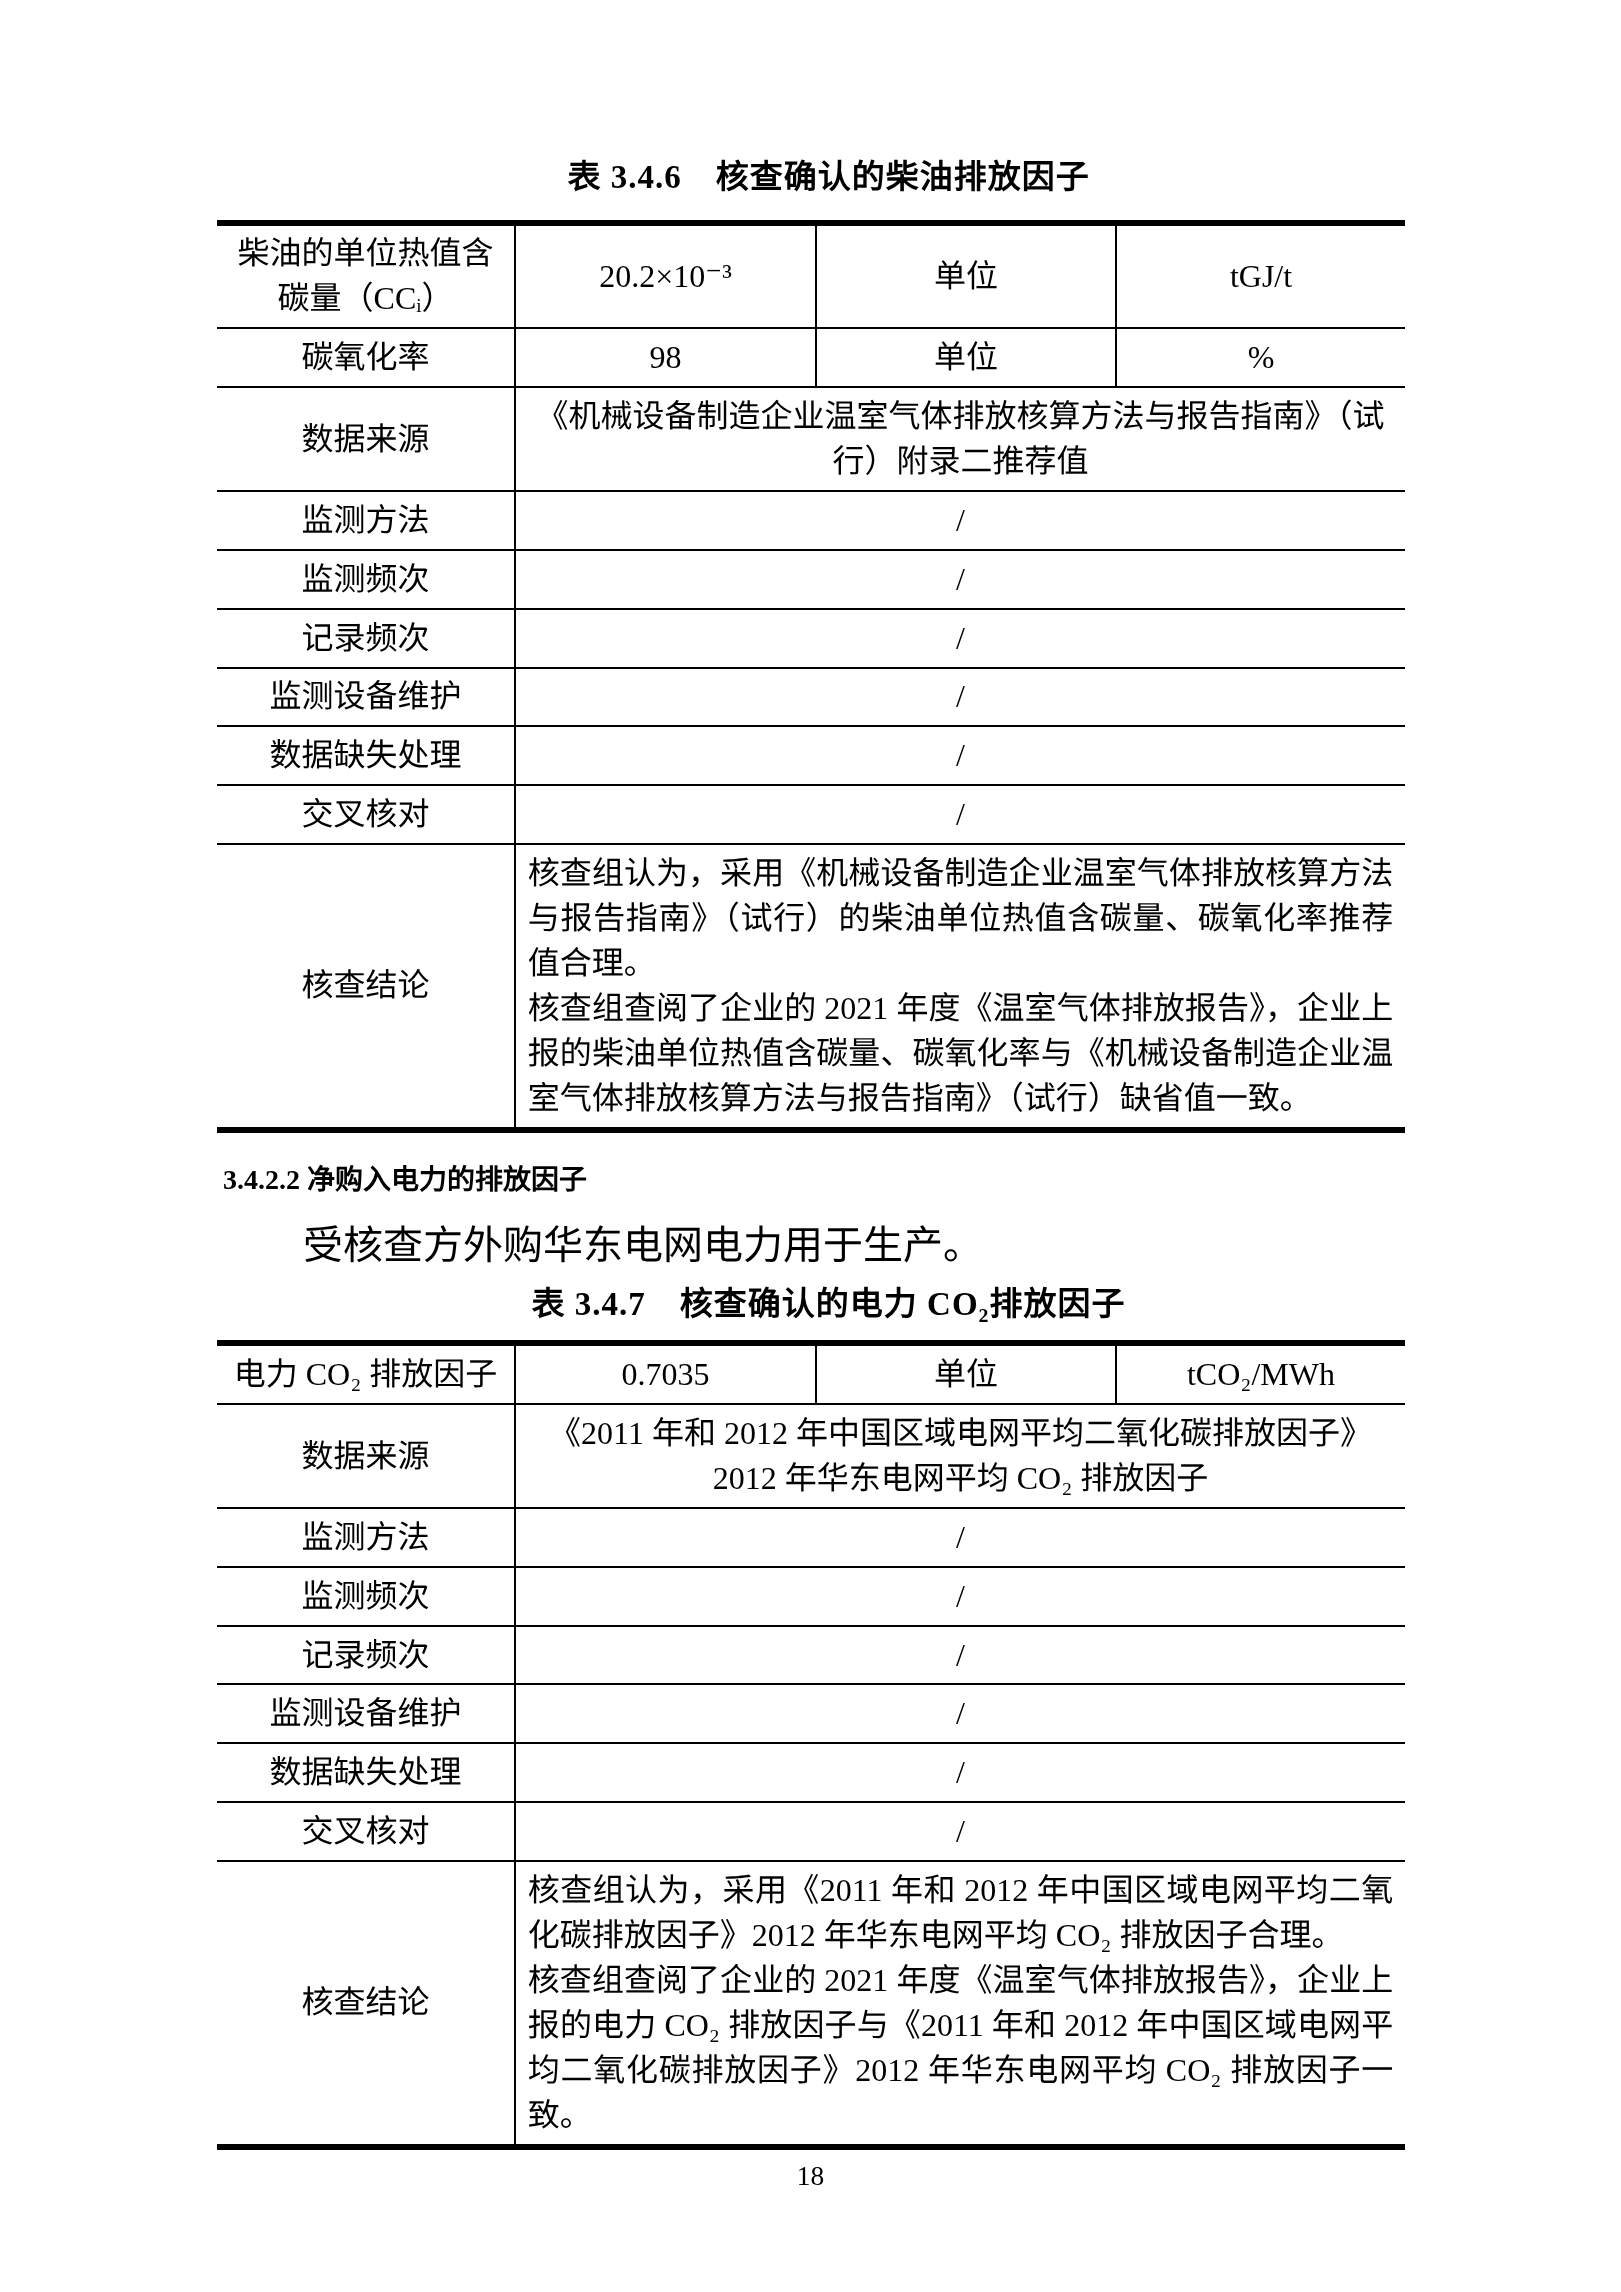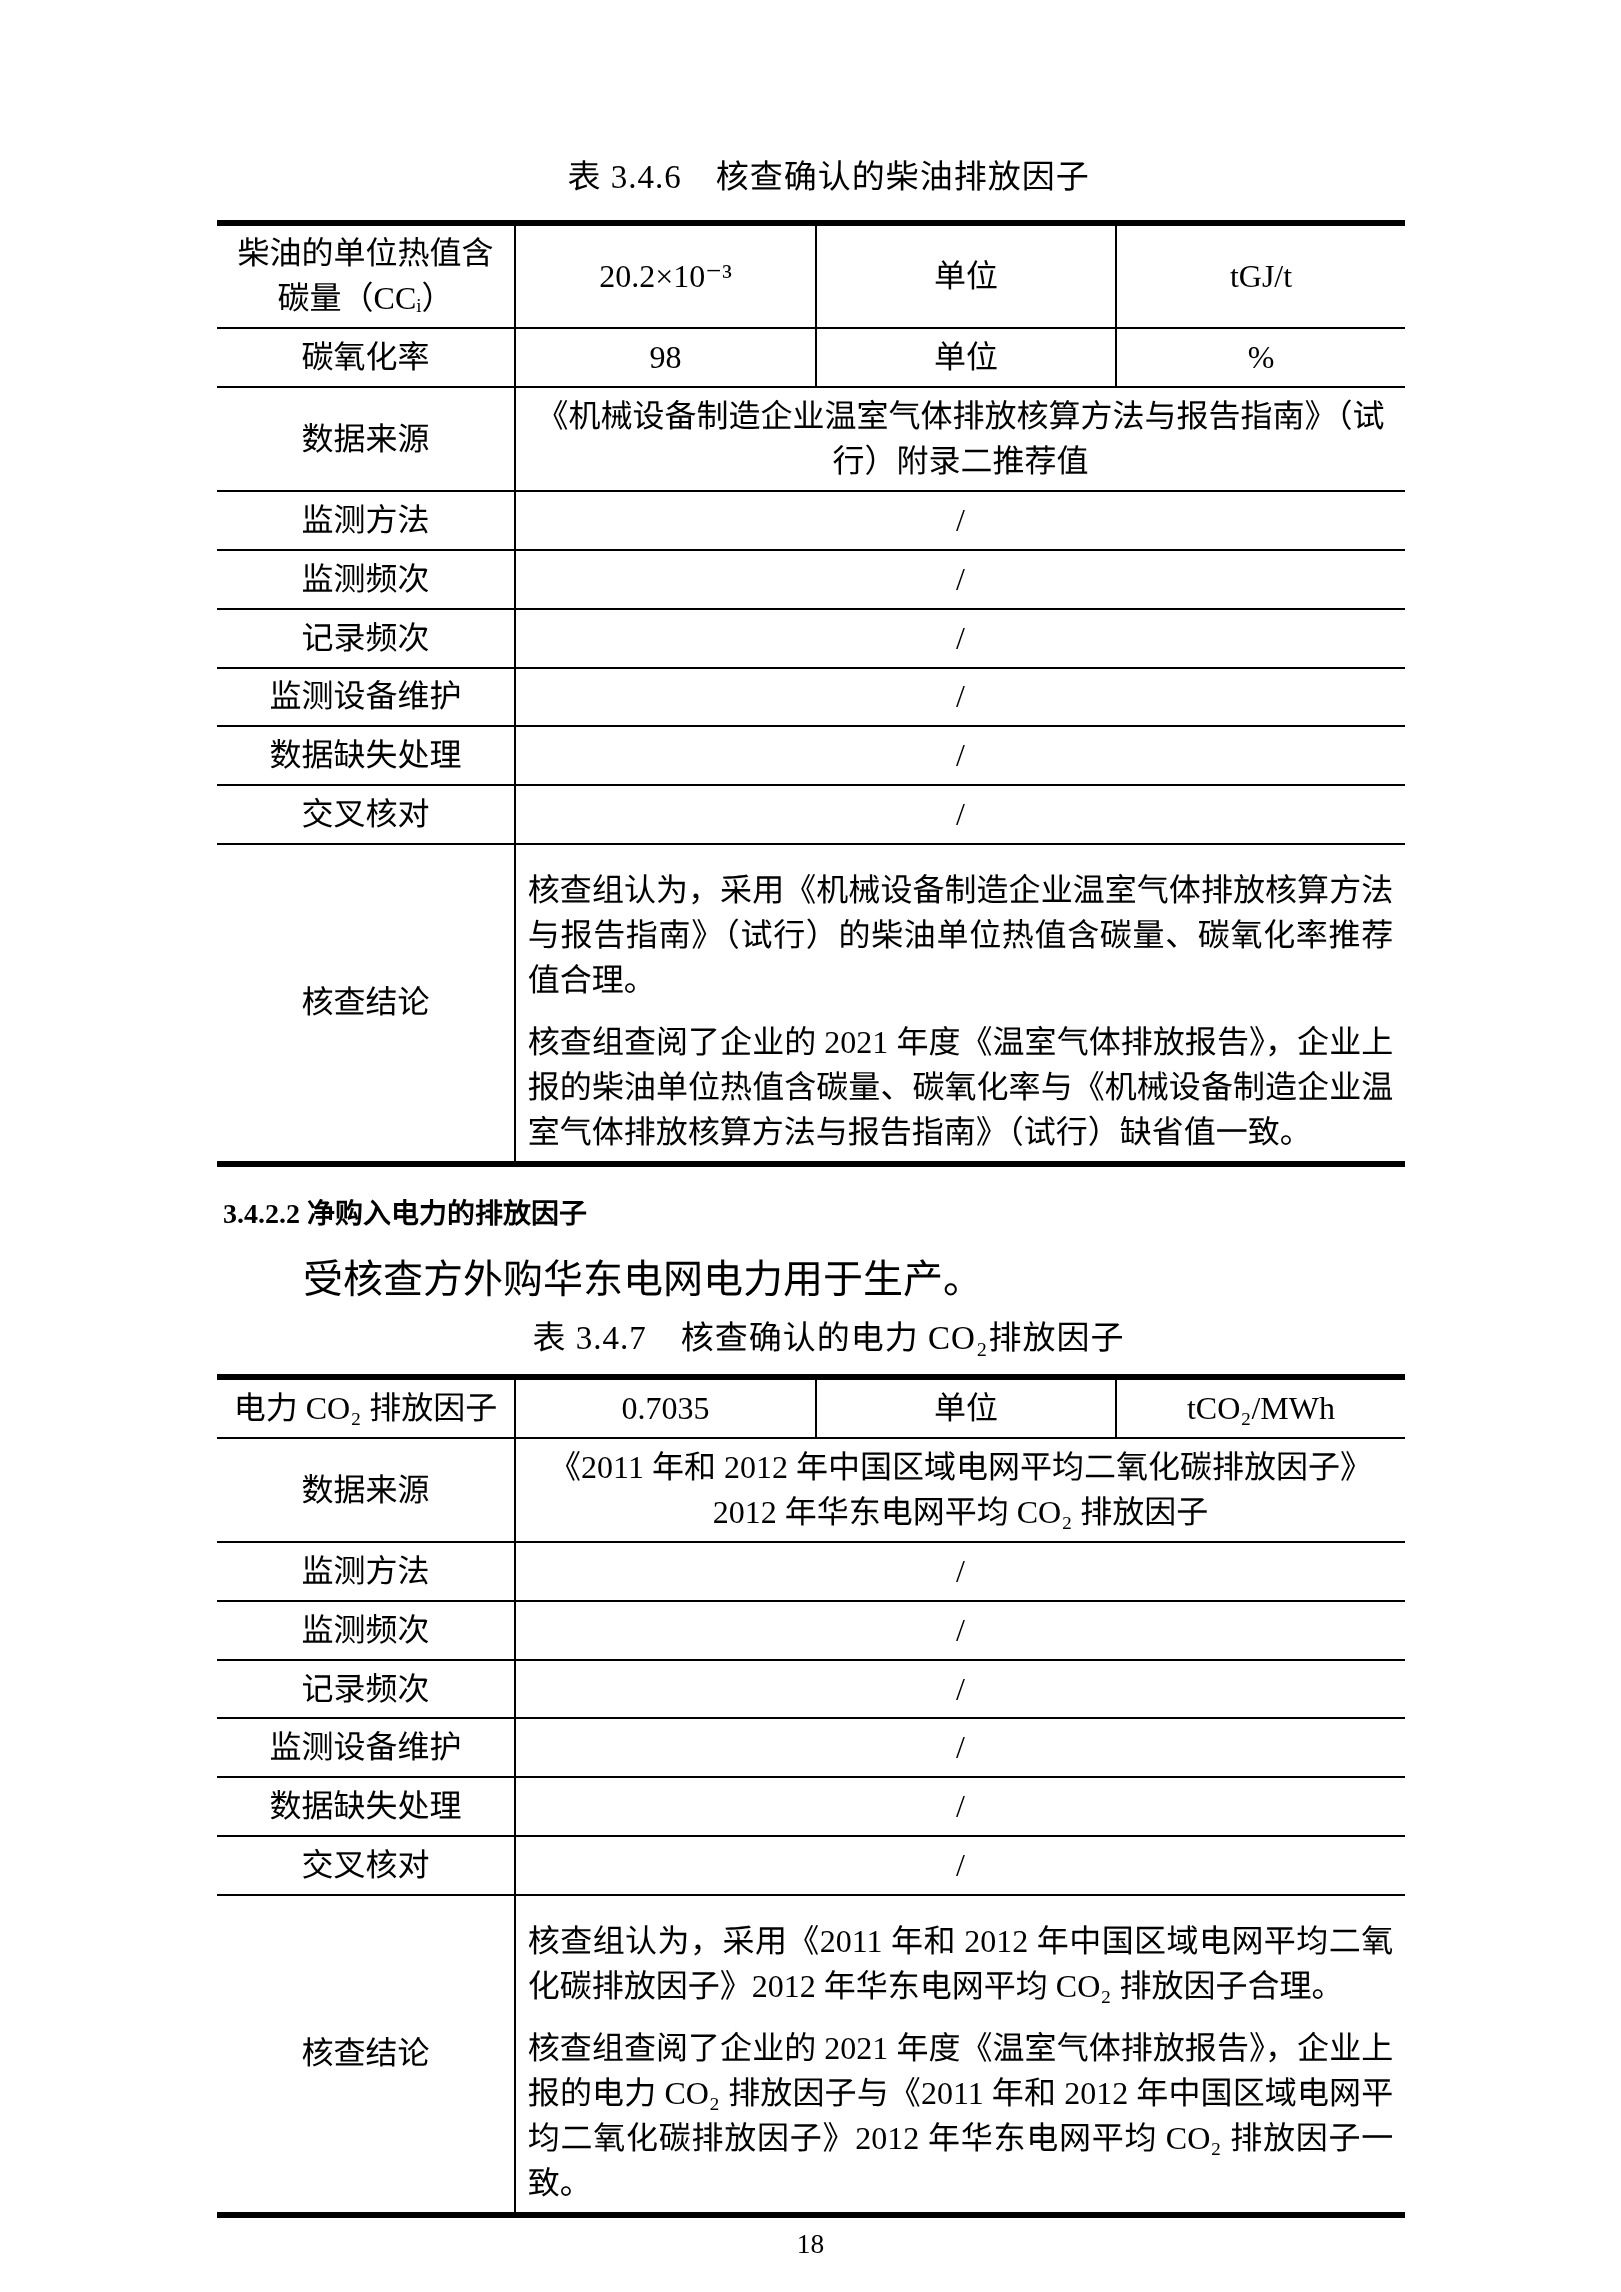--- a/index.html
+++ b/index.html
@@ -11,21 +11,21 @@
     background: #ffffff;
     color: #000000;
     font-family: "Liberation Serif", "DejaVu Serif", serif;
     overflow: hidden;
   }
   .content { padding-top: 157px; }
 
   .table-title {
     text-align: center;
     font-size: 33px;
-    font-weight: normal;
+    font-weight: bold;
     line-height: 41px;
     letter-spacing: 1px;
     padding-left: 36px;
   }
   .title-gap { height: 21.6px; }
 
   table.factor-table {
     width: 1188px;
     margin-left: 217px;
     border-collapse: collapse;
@@ -44,21 +44,21 @@
   }
   table.factor-table td:first-child { border-left: none; }
   table.factor-table td:last-child { border-right: none; }
   tr.r-head td { height: 94px; }
   tr.r-std td  { height: 57px; margin-top: 40px; }
   tr.r-src td  { height: 104px; }
   td.cell-conclusion {
     text-align: justify;
     padding: 9.8px 13.7px;
   }
-  td.cell-conclusion .concl-par { text-align: justify; margin-top: 17px; }
+  td.cell-conclusion .concl-par { text-align: justify; }
 
   .heading {
     margin: 0 221px 0 223px;
     font-size: 28px;
     font-weight: bold;
     line-height: 43px;
   }
   .h-3422 { margin-top: 25.5px; }
   .h-343  { margin-top: 25.5px; }
 

